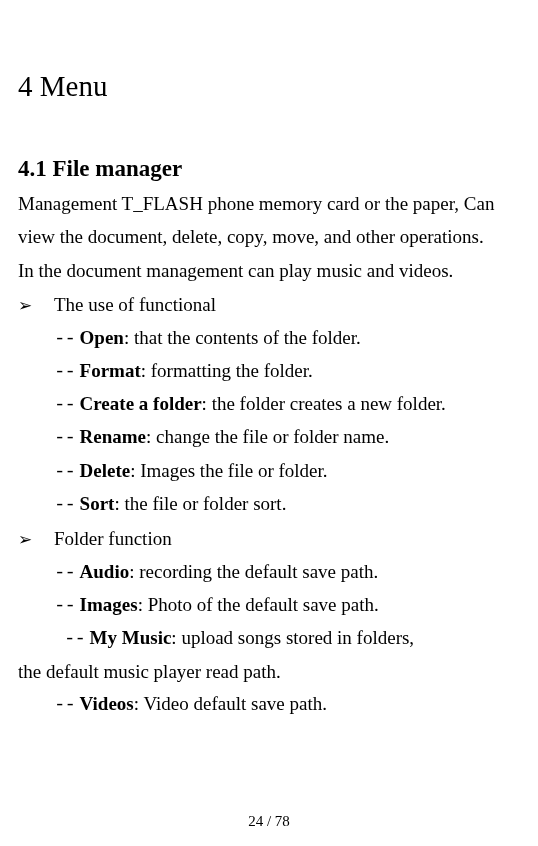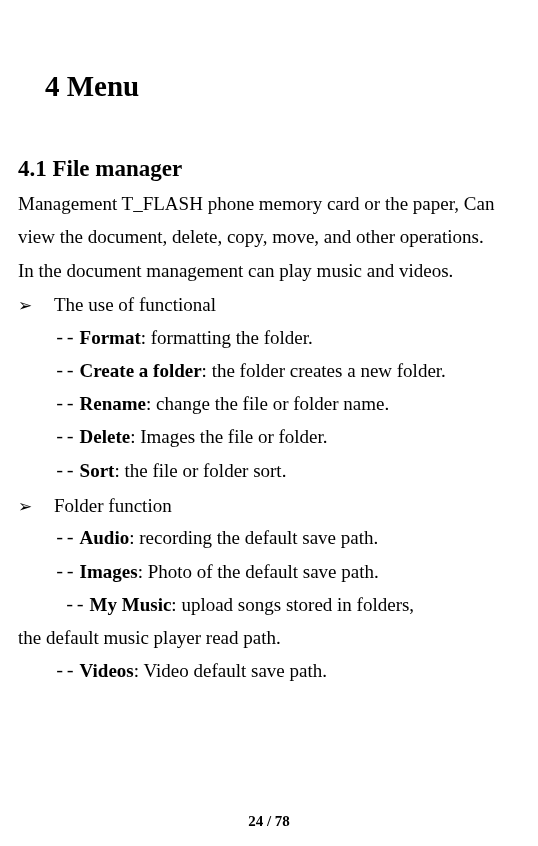--- a/index.html
+++ b/index.html
@@ -13,23 +13,22 @@
       background: #ffffff;
       color: #000000;
       font-family: Georgia, 'Times New Roman', serif;
       font-size: 19px;
       line-height: 1.7;
       padding: 62px 18px 0 18px;
       position: relative;
     }
     .h1 {
       font-size: 29px;
-      font-weight: bold;
+      font-weight: normal;
       margin-bottom: 38px;
-      margin-left: 27px;
     }
     .h2 {
       font-size: 23px;
       font-weight: bold;
     }
     .para {
       margin-bottom: 2px;
     }
     .bullet-row {
       display: flex;
@@ -54,39 +53,43 @@
       font-family: 'Courier New', monospace;
       letter-spacing: -1px;
     }
     .page-num {
       position: absolute;
       bottom: 12px;
       width: 100%;
       left: 0;
       text-align: center;
       font-size: 15px;
-      font-weight: bold;
+      font-weight: normal;
     }
   </style>
 </head>
 <body>
 
 <div class="h1">4 Menu</div>
 
 <div class="h2">4.1 File manager</div>
 
 <div class="para">Management T_FLASH phone memory card or the paper, Can view the document, delete, copy, move, and other operations.</div>
 <div class="para">In the document management can play music and videos.</div>
 
 <div class="bullet-row">
   <span class="bullet-arrow">➢</span>
   <span class="bullet-label">The use of functional</span>
 </div>
 
 <div class="indent-block">
+  <div>
+    <span class="dashes">--</span>
+    <span> </span><span class="bold">Open</span><span>:</span><span> that the contents of the folder.</span>
+  </div>
   <div>
     <span class="dashes">--</span>
     <span> </span><span class="bold">Format</span><span>:</span><span> formatting the folder.</span>
   </div>
   <div>
     <span class="dashes">--</span>
     <span> </span><span class="bold">Create a folder</span><span>:</span><span> the folder creates a new folder.</span>
   </div>
   <div>
     <span class="dashes">--</span>

